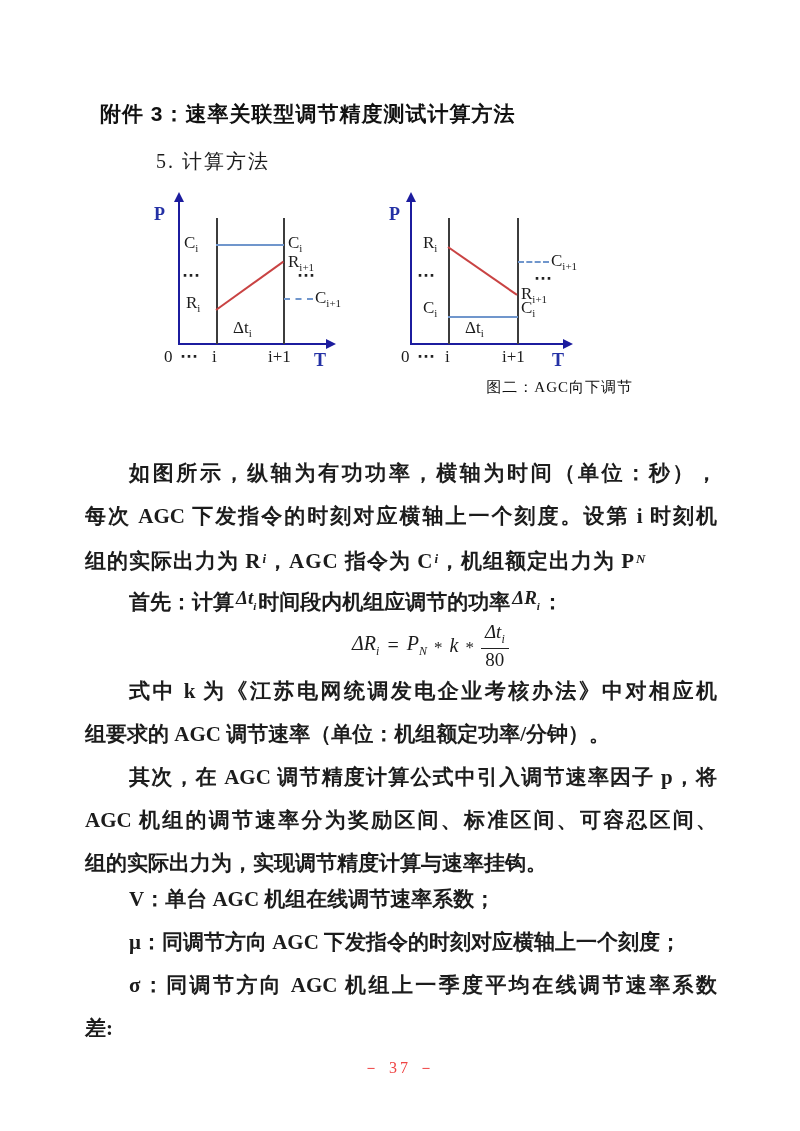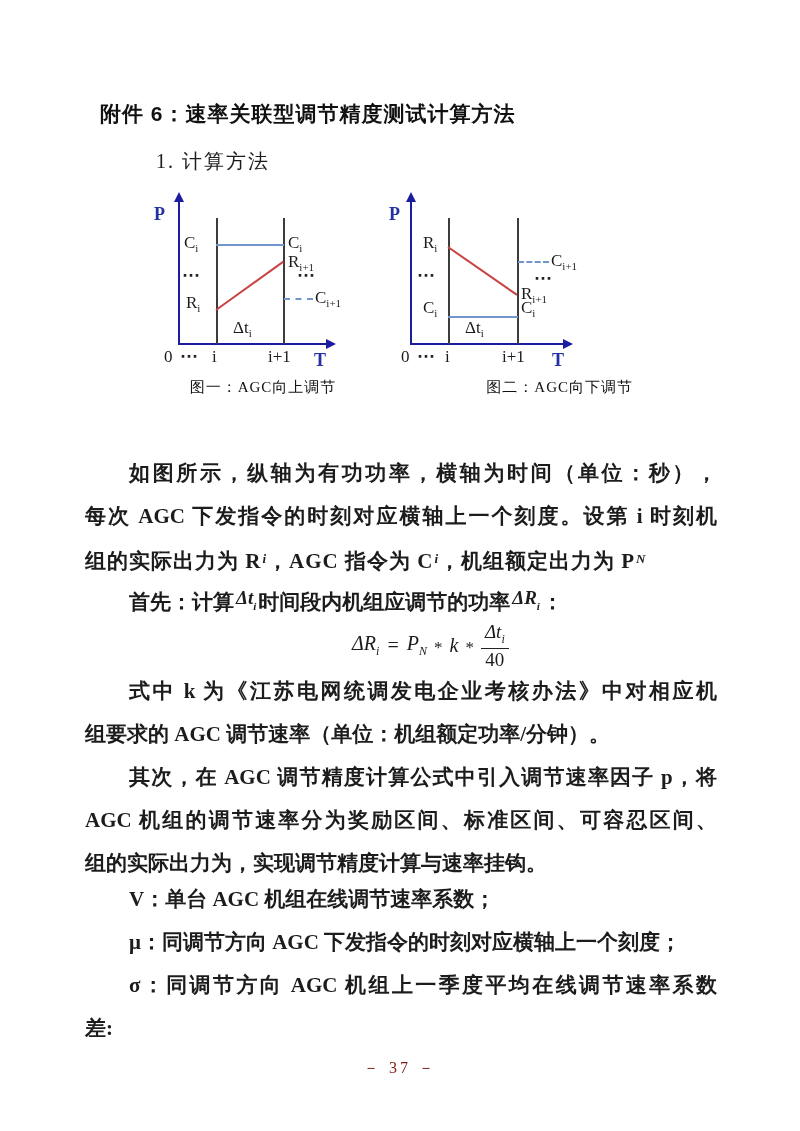--- a/index.html
+++ b/index.html
@@ -42,29 +42,29 @@
   
   .formula{position:absolute;display:flex;align-items:center;gap:7px;
            font-style:italic;font-size:20px;color:#1c1c1c;}
   .formula sub{font-size:12px;font-style:italic;}
   .frac{display:inline-flex;flex-direction:column;align-items:center;font-size:19px;}
   .frac .num{display:block;border-bottom:1.5px solid #222;padding:0 4px 1px;}
   .frac .den{display:block;font-style:normal;}
   .star{font-style:normal;font-size:17px;position:relative;top:2px;}
 
   .pagenum{position:absolute;left:0;top:1058px;width:800px;text-align:center;
-           font-size:16px;letter-spacing:3px;color:#7f1d1d;}
+           font-size:16px;letter-spacing:3px;color:#ef4444;}
 </style>
 </head>
 <body>
 
 <div class="page">
 
-  <h1 class="title">附件 6：速率关联型调节精度测试计算方法</h1>
-  <div class="section">1. 计算方法</div>
+  <h1 class="title">附件 3：速率关联型调节精度测试计算方法</h1>
+  <div class="section">5. 计算方法</div>
 
   <div class="fig" style="left:148px;top:192px;">
     <span class="flabel axis-label" style="left:6px;top:12px;">P</span>
     <span class="arrow-up" style="left:26px;top:0;"></span>
     <span class="axis-y" style="left:30px;top:8px;height:145px;"></span>
     <span class="axis-x" style="left:30px;top:151px;width:150px;"></span>
     <span class="arrow-right" style="left:178px;top:147px;"></span>
     <span class="vline" style="left:68px;top:26px;height:126px;"></span>
     <span class="vline" style="left:135px;top:26px;height:126px;"></span>
 
@@ -83,21 +83,20 @@
     <span class="flabel" style="left:38px;top:101px;"><span>R</span><sub>i</sub></span>
 
     <span class="flabel" style="left:85px;top:126px;"><span>Δt</span><sub>i</sub></span>
 
     <span class="flabel" style="left:16px;top:155px;">0</span>
     <span class="fdots" style="left:32px;top:153px;">⋯</span>
     <span class="flabel" style="left:64px;top:155px;">i</span>
     <span class="flabel" style="left:120px;top:155px;">i+1</span>
     <span class="flabel axis-label" style="left:166px;top:158px;">T</span>
 
-    <div class="fcap" style="left:-5px;top:186px;width:240px;text-align:center;">图一：AGC向上调节</div>
   </div>
 
   <div class="fig" style="left:383px;top:192px;">
     <span class="flabel axis-label" style="left:6px;top:12px;">P</span>
     <span class="arrow-up" style="left:23px;top:0;"></span>
     <span class="axis-y" style="left:27px;top:8px;height:145px;"></span>
     <span class="axis-x" style="left:27px;top:151px;width:155px;"></span>
     <span class="arrow-right" style="left:180px;top:147px;"></span>
     <span class="vline" style="left:65px;top:26px;height:126px;"></span>
     <span class="vline" style="left:134px;top:26px;height:126px;"></span>
@@ -140,21 +139,21 @@
 
   <div class="formula" style="left:352px;top:621px;">
     <span><span>ΔR</span><sub>i</sub></span>
     <span>=</span>
     <span><span>P</span><sub>N</sub></span>
     <span class="star">*</span>
     <span>k</span>
     <span class="star">*</span>
     <span class="frac">
         <span class="num"><span>Δt</span><sub>i</sub></span>
-        <span class="den">40</span>
+        <span class="den">80</span>
       </span>
   </div>
 
   <div class="bline ind just" style="top:676px;">式中 k 为《江苏电网统调发电企业考核办法》中对相应机</div>
   <div class="bline" style="top:719px;">组要求的 AGC 调节速率（单位：机组额定功率/分钟）。</div>
 
   <div class="bline just" style="top:805px;">AGC 机组的调节速率分为奖励区间、标准区间、可容忍区间、</div>
   <div class="bline ind just" style="top:762px;">其次，在 AGC 调节精度计算公式中引入调节速率因子 p，将</div>
   <div class="bline" style="top:848px;">组的实际出力为，实现调节精度计算与速率挂钩。</div>
 

